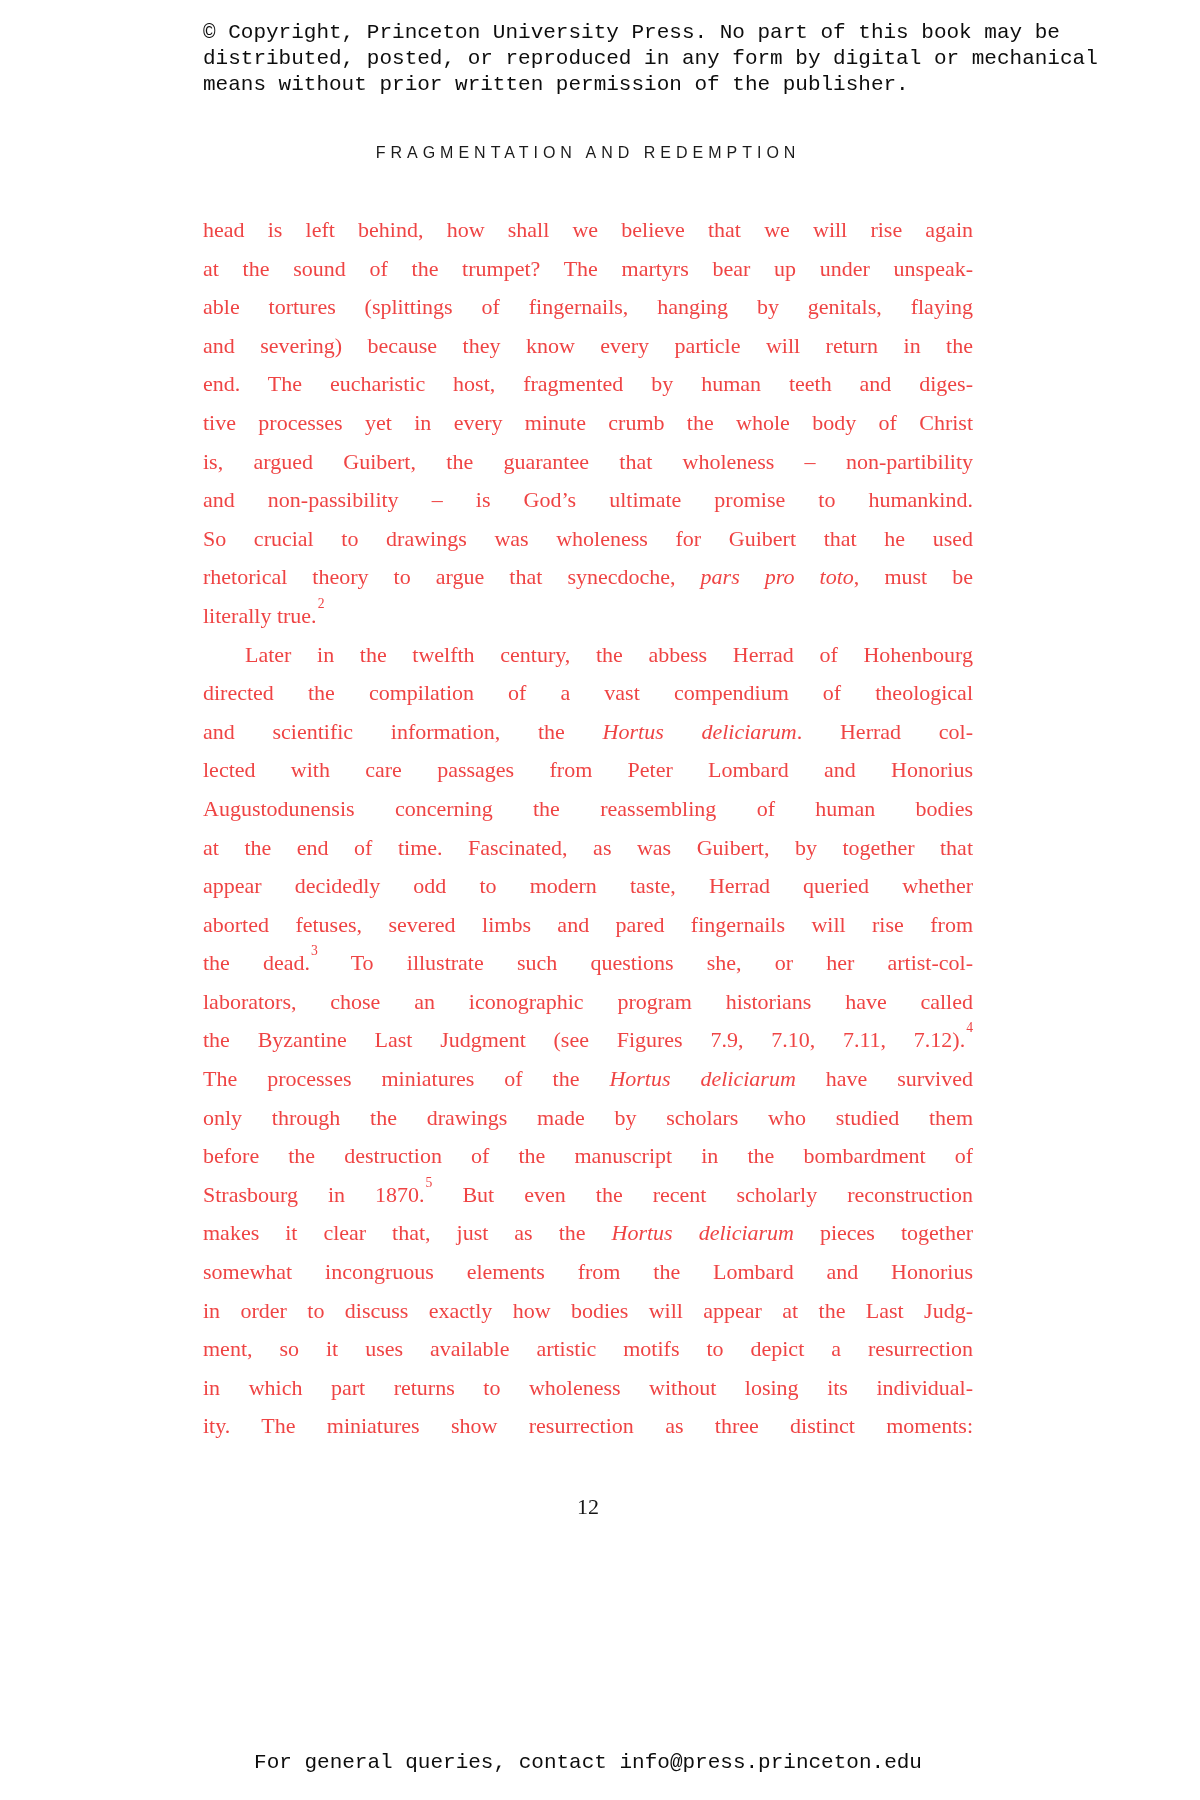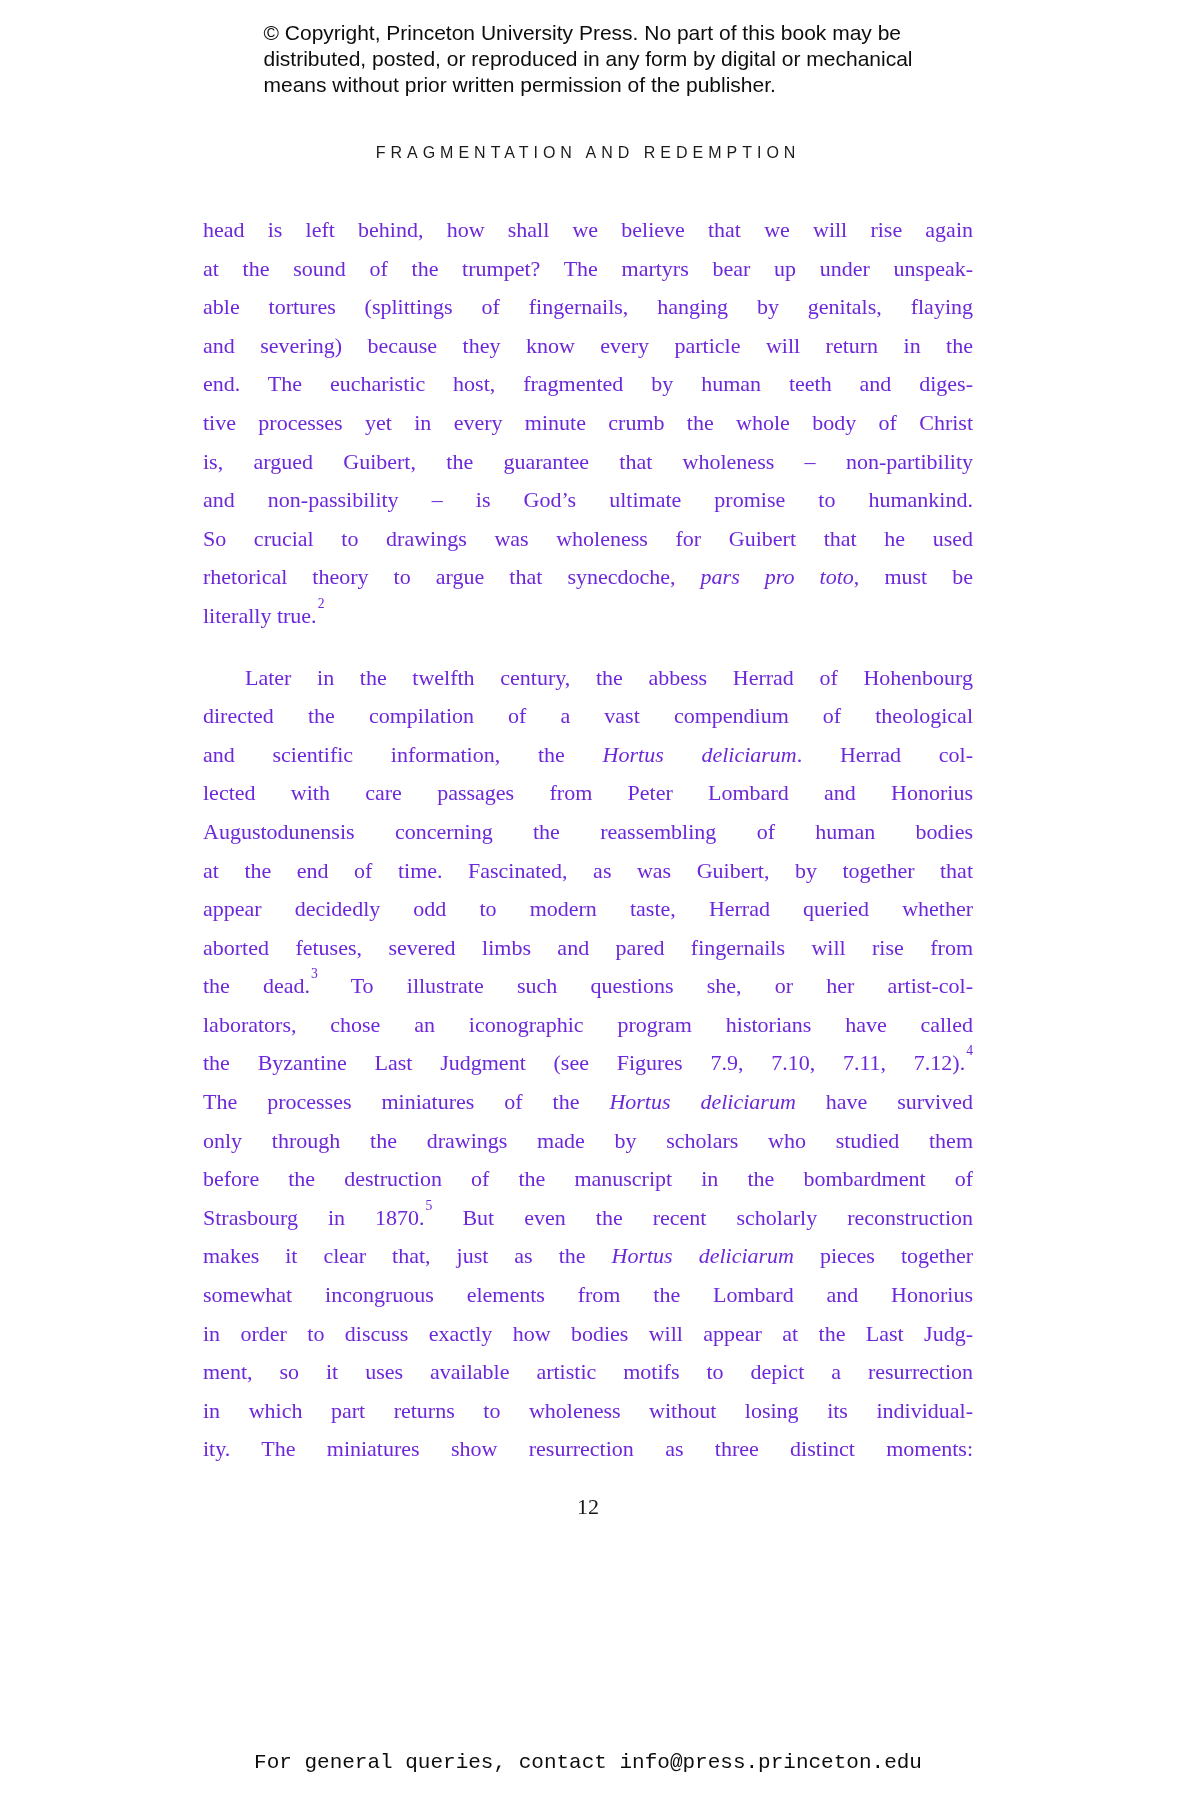--- a/index.html
+++ b/index.html
@@ -10,31 +10,31 @@
     color: #141414;
     position: relative;
     overflow: hidden;
   }
   .page { position: absolute; inset: 0; }
 
   .column { position: absolute; left: 203px; width: 770px; }
 
   .copyright { top: 20px; font-family: "Liberation Sans", sans-serif;
     font-size: 21px; line-height: 26px; color: #0d0d0d; }
-  .copyright-inner { width: fit-content; margin: 0 auto; text-align: left; }
+  .copyright-inner { width: fit-content; margin: 0 auto; text-align: left; font-family: Liberation Mono, monospace; }
   .copyright-inner .cline { white-space: nowrap; }
 
   .running-head { top: 144px; text-align: center;
     font-family: "Liberation Sans", sans-serif;
     font-size: 16px; letter-spacing: 5px; color: #1b1b1b; white-space: nowrap; }
 
-  .body-text { top: 211px; font-size: 22px; line-height: 38.6px; color: #6d28d9; }
+  .body-text { top: 211px; font-size: 22px; line-height: 38.6px; color: #ef4444; }
   .line { text-align: justify; text-align-last: justify; height: 38.6px; overflow: hidden; }
   .line.align-left { text-align: right; text-align-last: left; }
-  .line.indent { text-indent: 42px; margin-top: 23px; }
+  .line.indent { text-indent: 42px; }
   .line i { font-style: italic; }
   .line sup { font-size: 0.62em; line-height: 0; position: relative; top: -0.5em; margin-left: 1px; }
 
   .page-number { top: 1494px; text-align: center; font-size: 22px; color: #151515; }
 
   .footer { top: 1751px; text-align: center;
     font-family: Liberation Mono, monospace;
     font-size: 21px; color: #0d0d0d; white-space: nowrap; }
 </style>
 </head>

